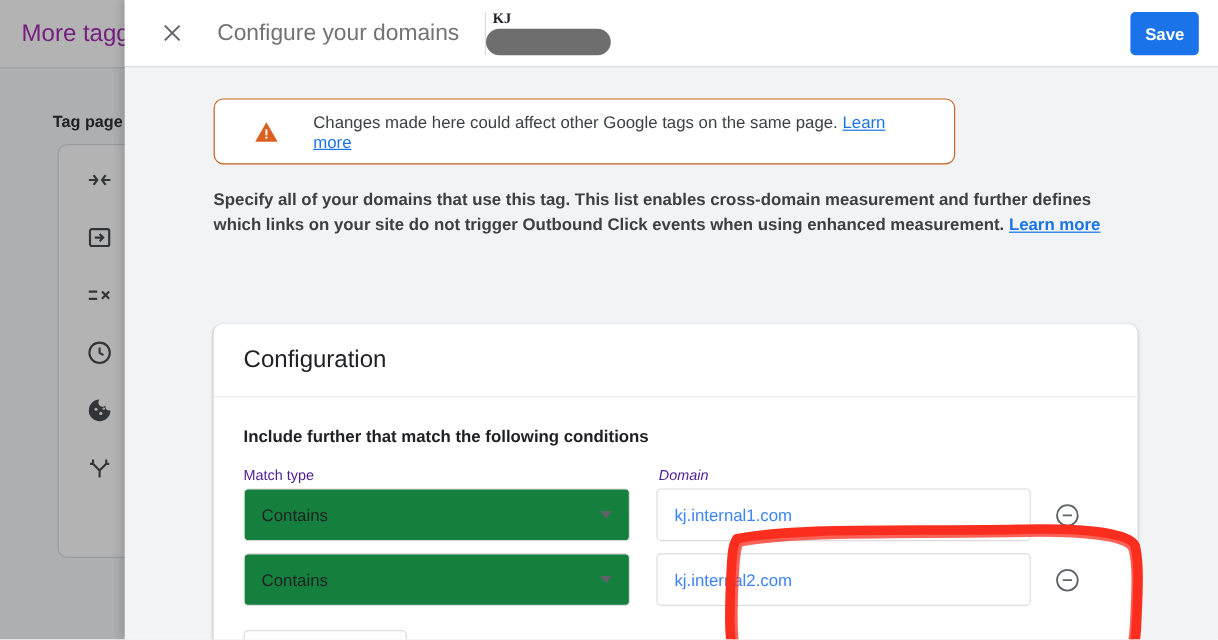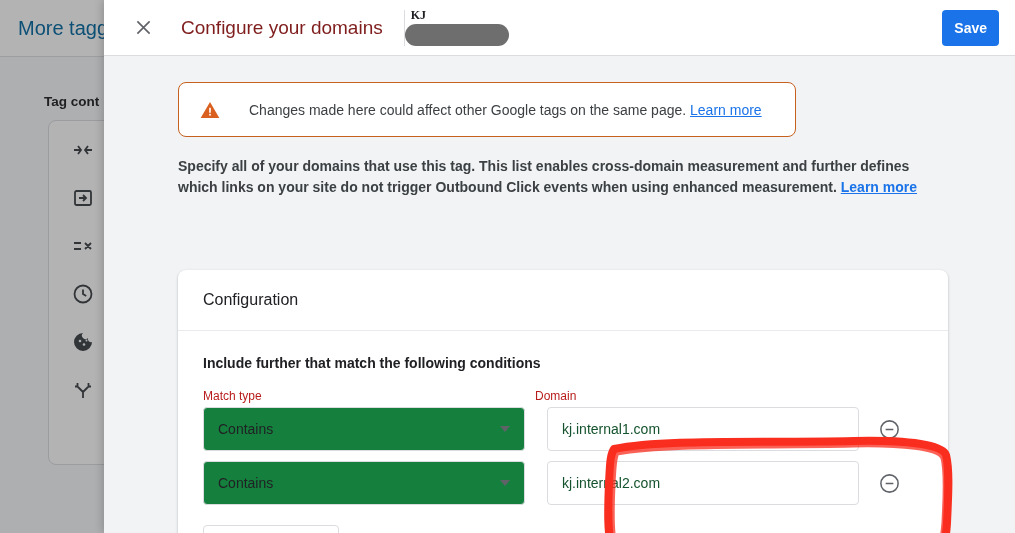--- a/index.html
+++ b/index.html
@@ -13,21 +13,21 @@
   #root { position: relative; width: 1015px; height: 533px; }
 
   
   .bg-layer { position: absolute; inset: 0; background: #ffffff; }
   .bg-topbar {
     position: absolute; left: 0; top: 0; width: 180px; height: 56px;
     background: #ffffff;
     display: flex; align-items: center;
   }
   .bg-topbar-title {
-    font-size: 20px; color: #0369a1; padding-left: 18px; white-space: nowrap;
+    font-size: 20px; color: #a21caf; padding-left: 18px; white-space: nowrap;
   }
   .bg-body {
     position: absolute; left: 0; top: 56px; width: 180px; bottom: 0;
     background: #f8f9fa; border-top: 1px solid #e0e0e0;
   }
   .bg-section-label {
     position: absolute; left: 44px; top: 94px;
     font-size: 13.5px; font-weight: bold; color: #202124; white-space: nowrap;
   }
   .bg-card {
@@ -56,21 +56,21 @@
     position: relative; height: 56px; background: #ffffff;
     border-bottom: 1px solid #dadce0;
     display: flex; align-items: center; padding: 0 16px 0 22px;
   }
   .close-btn {
     width: 34px; height: 34px; border-radius: 50%;
     display: flex; align-items: center; justify-content: center;
     cursor: pointer; border: none; background: transparent; flex: none;
   }
   .modal-title {
-    font-size: 19px; color: #7f1d1d; margin-left: 21px; white-space: nowrap;
+    font-size: 19px; color: #737373; margin-left: 21px; white-space: nowrap;
   }
   .header-divider {
     width: 1px; height: 36px; background: #dadce0; margin-left: 21px; flex: none;
   }
   .acct-block { position: relative; font-family: Liberation Serif, serif; }
   .acct-initials {
     font-size: 12px; font-weight: bold; color: #202124; line-height: 1;
     margin-bottom: 3px; padding-left: 6px;
   }
   .acct-redacted {
@@ -82,21 +82,21 @@
     padding: 0 12px; height: 36px; cursor: pointer;
     font-family: "Liberation Sans", sans-serif;
   }
 
   .modal-body { position: absolute; left: 0; right: 0; top: 56px; bottom: 0; overflow: hidden; }
 
   
   .warn-banner {
     position: absolute; left: 74px; top: 26px; width: 618px; height: 55px;
     border: 1px solid #c5601f; border-radius: 8px; background: #ffffff;
-    display: flex; align-items: center; padding: 0 20px;
+    display: flex; align-items: center; padding: 0 32px;
   }
   .warn-icon { width: 22px; height: 22px; flex: none; }
   .warn-text { font-size: 14px; color: #3c4043; margin-left: 28px; }
   a.link { color: #1a73e8; text-decoration: underline; cursor: pointer; }
 
   
   .description {
     position: absolute; left: 74px; top: 100px; width: 770px;
     font-size: 14px; color: #3c4043; line-height: 21px; font-weight: bold;
   }
@@ -104,45 +104,45 @@
   
   .config-card {
     position: absolute; left: 74px; top: 214px; width: 770px; height: 298px;
     background: #ffffff; border-radius: 8px;
     box-shadow: 0 1px 3px rgba(60,64,67,0.22), 0 1px 2px rgba(60,64,67,0.12);
   }
   .config-card-head {
     height: 61px; border-bottom: 1px solid #e8eaed;
     display: flex; align-items: center; padding-left: 25px;
   }
-  .config-card-title { font-size: 16px; color: #202124; }
+  .config-card-title { font-size: 20px; color: #202124; }
   .config-card-body { position: relative; padding: 24px 25px 0 25px; }
   .conditions-heading { font-size: 14px; font-weight: bold; color: #202124; }
 
   .fields-grid { position: relative; margin-top: 18px; }
   .field-labels { display: flex; }
-  .lbl { font-size: 12px; color: #b91c1c; }
+  .lbl { font-size: 12px; color: #4c1d95; }
   .lbl-match { width: 322px; }
   .rows { margin-top: 4px; }
   .row { display: flex; align-items: center; margin-bottom: 10px; }
 
   .select-box {
     width: 322px; height: 44px; border: 1px solid #dadce0; border-radius: 4px;
     background: #15803d; display: flex; align-items: center;
     padding: 0 14px; cursor: pointer; position: relative;
   }
   .select-value { font-size: 14px; color: #202124; }
   .caret {
     position: absolute; right: 14px; width: 0; height: 0;
     border-left: 5px solid transparent; border-right: 5px solid transparent;
     border-top: 6px solid #5f6368;
   }
   .input-box {
     width: 312px; height: 44px; border: 1px solid #dadce0; border-radius: 4px;
-    background: #ffffff; font-size: 14px; color: #14532d;
+    background: #ffffff; font-size: 14px; color: #3b82f6;
     padding: 0 14px; margin-left: 22px;
     font-family: "Liberation Sans", sans-serif; outline: none;
   }
   .remove-btn {
     width: 24px; height: 24px; margin-left: 18px;
     background: transparent; border: none; cursor: pointer; padding: 0;
     display: flex; align-items: center; justify-content: center;
   }
   .add-cond-btn {
     margin-top: 10px; height: 38px; padding: 0 20px;
@@ -160,21 +160,21 @@
 </head>
 <body>
 
 <div id="root">
 
   <div class="bg-layer">
     <div class="bg-topbar">
       <div class="bg-topbar-title">More tagg</div>
     </div>
     <div class="bg-body"></div>
-    <div class="bg-section-label">Tag cont</div>
+    <div class="bg-section-label">Tag page</div>
     <div class="bg-card"></div>
     <div class="bg-icons">
       <svg class="bg-icon" viewBox="0 0 24 24" fill="none" stroke="currentColor" stroke-width="1.8">
         <path d="M3 12h7M7 8l3 4-3 4M21 12h-7M17 8l-3 4 3 4"></path>
       </svg>
       <svg class="bg-icon" viewBox="0 0 24 24" fill="none" stroke="currentColor" stroke-width="1.8">
         <rect x="4" y="5" width="16" height="14" rx="1.5"></rect>
         <path d="M8 12h7M12 9l3 3-3 3"></path>
       </svg>
       <svg class="bg-icon" viewBox="0 0 24 24" fill="none" stroke="currentColor" stroke-width="1.8">
@@ -236,21 +236,21 @@
       <div class="config-card">
         <div class="config-card-head">
           <div class="config-card-title">Configuration</div>
         </div>
         <div class="config-card-body">
           <div class="conditions-heading">Include further that match the following conditions</div>
 
           <div class="fields-grid">
             <div class="field-labels">
               <div class="lbl lbl-match">Match type</div>
-              <div class="lbl" style="margin-left:10px;">Domain</div>
+              <div class="lbl" style="margin-left:24px;font-style:italic;">Domain</div>
             </div>
 
             <div class="rows">
 
               <div class="row">
                 <div class="select-box">
                   <span class="select-value">Contains</span>
                   <span class="caret"></span>
                 </div>
                 <input class="input-box" type="text" value="kj.internal1.com" style="">

